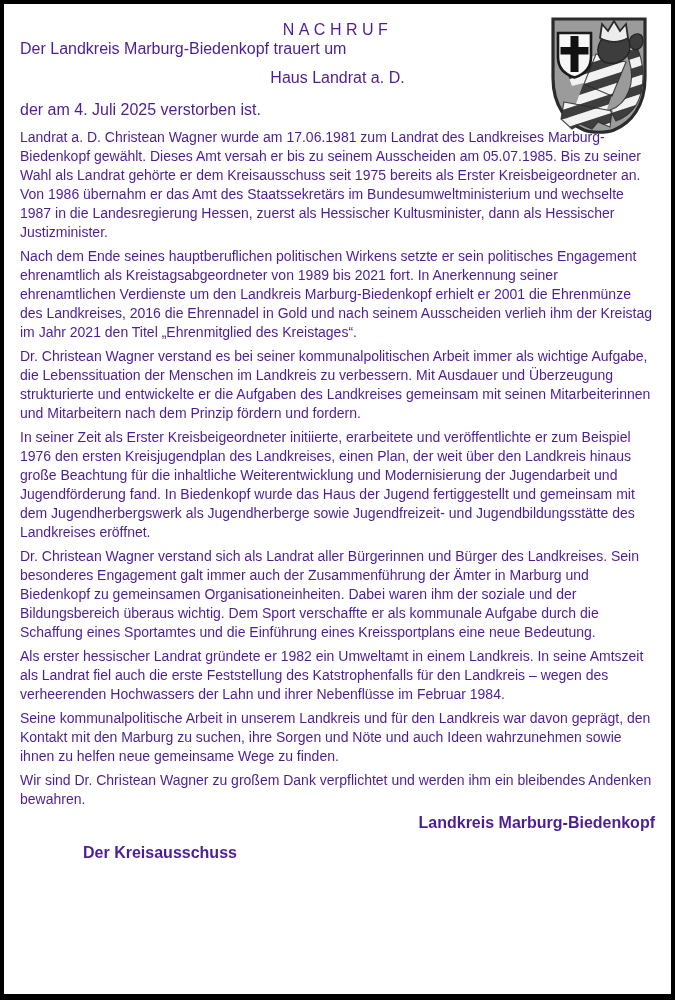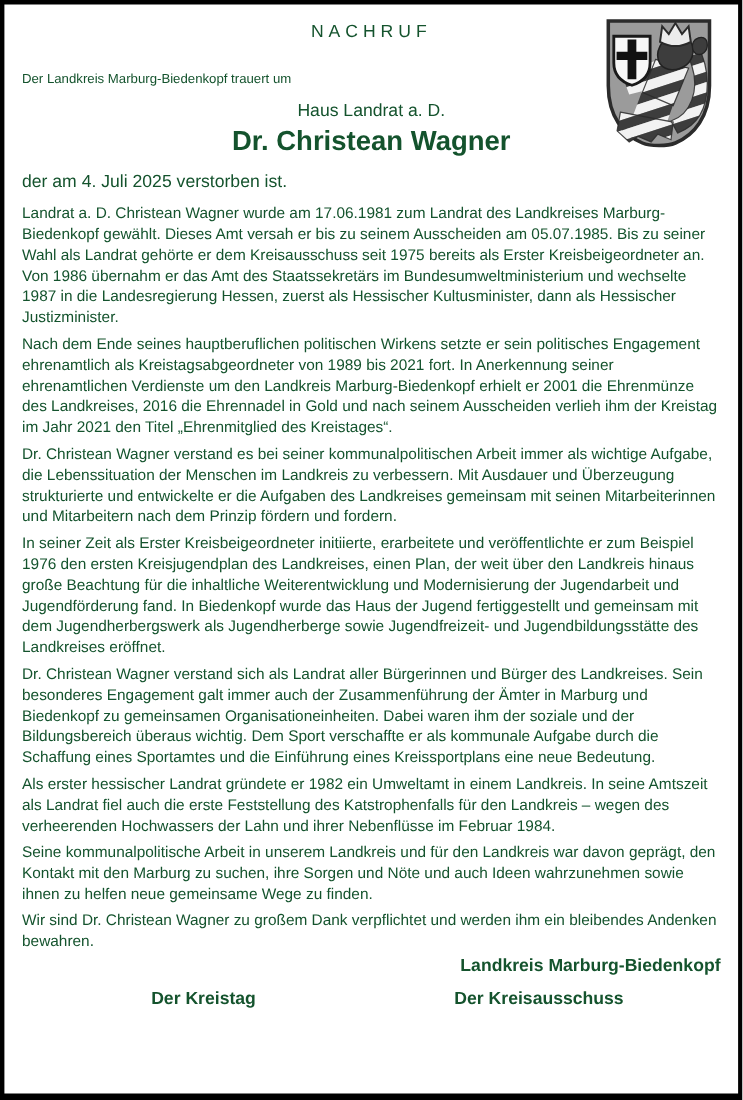--- a/index.html
+++ b/index.html
@@ -10,34 +10,33 @@
   .page {
     position: relative;
     width: 675px;
     height: 1000px;
     box-sizing: border-box;
     background: #ffffff;
     border: 4px solid #000000;
     border-bottom-width: 6px;
     padding: 12px 16px 10px 16px;
     font-family: "Liberation Sans", "DejaVu Sans", sans-serif;
-    color: #14532d;
+    color: #4c1d95;
     overflow: hidden;
   }
   .notice-title {
     text-align: center;
     font-size: 16px;
     line-height: 18px;
     letter-spacing: 4.5px;
     margin-top: 5px;
   }
   .intro-line {
-    font-size: 12px;
+    font-size: 16px;
     line-height: 19px;
-    margin-top: 23px;
   }
   .honorific-line {
     text-align: center;
     font-size: 16px;
     line-height: 18px;
     margin-top: 11px;
   }
   .deceased-name {
     text-align: center;
     font-size: 25px;
@@ -147,40 +146,35 @@
 
     <path d="M50,22 L52,8 L58,15 L64,5 L70,15 L76,8 L78,22 C69,27 59,27 50,22 Z" fill="#ececec" stroke="#2b2b2b" stroke-width="1.8"></path>
 
     <path d="M8,17 H41 V41 C41,52 34,58.5 24.5,61.5 C15,58.5 8,52 8,41 Z" fill="#f7f7f7" stroke="#1a1a1a" stroke-width="2.6"></path>
     <path d="M20.5,20 H28.5 V31 H38.5 V38.5 H28.5 V56 H20.5 V38.5 H10.5 V31 H20.5 Z" fill="#111111"></path>
   </svg>
 
   <div class="notice-title">NACHRUF</div>
   <div class="intro-line">Der Landkreis Marburg-Biedenkopf trauert um</div>
   <div class="honorific-line">Haus Landrat a. D.</div>
-  <div class="deceased-name">Dr. Christean Wagner</div>
   <div class="death-line">der am 4. Juli 2025 verstorben ist.</div>
 
   <div class="body-text">
     <p>Landrat a. D. Christean Wagner wurde am 17.06.1981 zum Landrat des Landkreises Marburg-Biedenkopf gewählt. Dieses Amt versah er bis zu seinem Ausscheiden am 05.07.1985. Bis zu seiner Wahl als Landrat gehörte er dem Kreisausschuss seit 1975 bereits als Erster Kreisbeigeordneter an. Von 1986 übernahm er das Amt des Staatssekretärs im Bundesumweltministerium und wechselte 1987 in die Landesregierung Hessen, zuerst als Hessischer Kultusminister, dann als Hessischer Justizminister.</p>
     <p>Nach dem Ende seines hauptberuflichen politischen Wirkens setzte er sein politisches Engagement ehrenamtlich als Kreistagsabgeordneter von 1989 bis 2021 fort. In Anerkennung seiner ehrenamtlichen Verdienste um den Landkreis Marburg-Biedenkopf erhielt er 2001 die Ehrenmünze des Landkreises, 2016 die Ehrennadel in Gold und nach seinem Ausscheiden verlieh ihm der Kreistag im Jahr 2021 den Titel „Ehrenmitglied des Kreistages“.</p>
     <p>Dr. Christean Wagner verstand es bei seiner kommunalpolitischen Arbeit immer als wichtige Aufgabe, die Lebenssituation der Menschen im Landkreis zu verbessern. Mit Ausdauer und Überzeugung strukturierte und entwickelte er die Aufgaben des Landkreises gemeinsam mit seinen Mitarbeiterinnen und Mitarbeitern nach dem Prinzip fördern und fordern.</p>
     <p>In seiner Zeit als Erster Kreisbeigeordneter initiierte, erarbeitete und veröffentlichte er zum Beispiel 1976 den ersten Kreisjugendplan des Landkreises, einen Plan, der weit über den Landkreis hinaus große Beachtung für die inhaltliche Weiterentwicklung und Modernisierung der Jugendarbeit und Jugendförderung fand. In Biedenkopf wurde das Haus der Jugend fertiggestellt und gemeinsam mit dem Jugendherbergswerk als Jugendherberge sowie Jugendfreizeit- und Jugendbildungsstätte des Landkreises eröffnet.</p>
     <p>Dr. Christean Wagner verstand sich als Landrat aller Bürgerinnen und Bürger des Landkreises. Sein besonderes Engagement galt immer auch der Zusammenführung der Ämter in Marburg und Biedenkopf zu gemeinsamen Organisationeinheiten. Dabei waren ihm der soziale und der Bildungsbereich überaus wichtig. Dem Sport verschaffte er als kommunale Aufgabe durch die Schaffung eines Sportamtes und die Einführung eines Kreissportplans eine neue Bedeutung.</p>
     <p>Als erster hessischer Landrat gründete er 1982 ein Umweltamt in einem Landkreis. In seine Amtszeit als Landrat fiel auch die erste Feststellung des Katstrophenfalls für den Landkreis – wegen des verheerenden Hochwassers der Lahn und ihrer Nebenflüsse im Februar 1984.</p>
     <p>Seine kommunalpolitische Arbeit in unserem Landkreis und für den Landkreis war davon geprägt, den Kontakt mit den Marburg zu suchen, ihre Sorgen und Nöte und auch Ideen wahrzunehmen sowie ihnen zu helfen neue gemeinsame Wege zu finden.</p>
     <p>Wir sind Dr. Christean Wagner zu großem Dank verpflichtet und werden ihm ein bleibendes Andenken bewahren.</p>
   </div>
 
   <div class="org-line">Landkreis Marburg-Biedenkopf</div>
 
   <div class="sig-row">
-    <div class="sig-col-left">
-      <div class="sig-body">Der Kreistag</div>
-
-    </div>
     <div class="sig-col-right">
       <div class="sig-body">Der Kreisausschuss</div>
 
     </div>
   </div>
 
 </div>
 
 </body></html>

